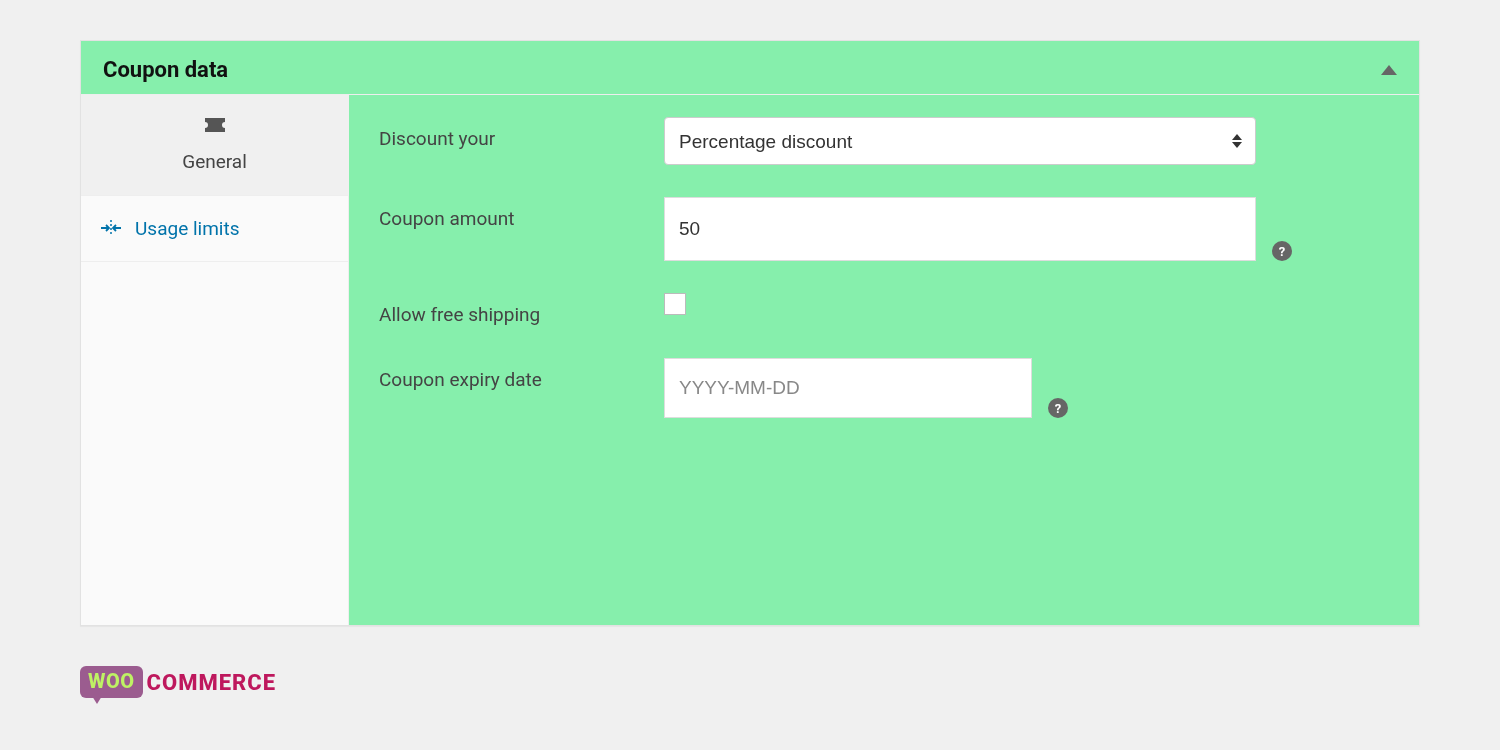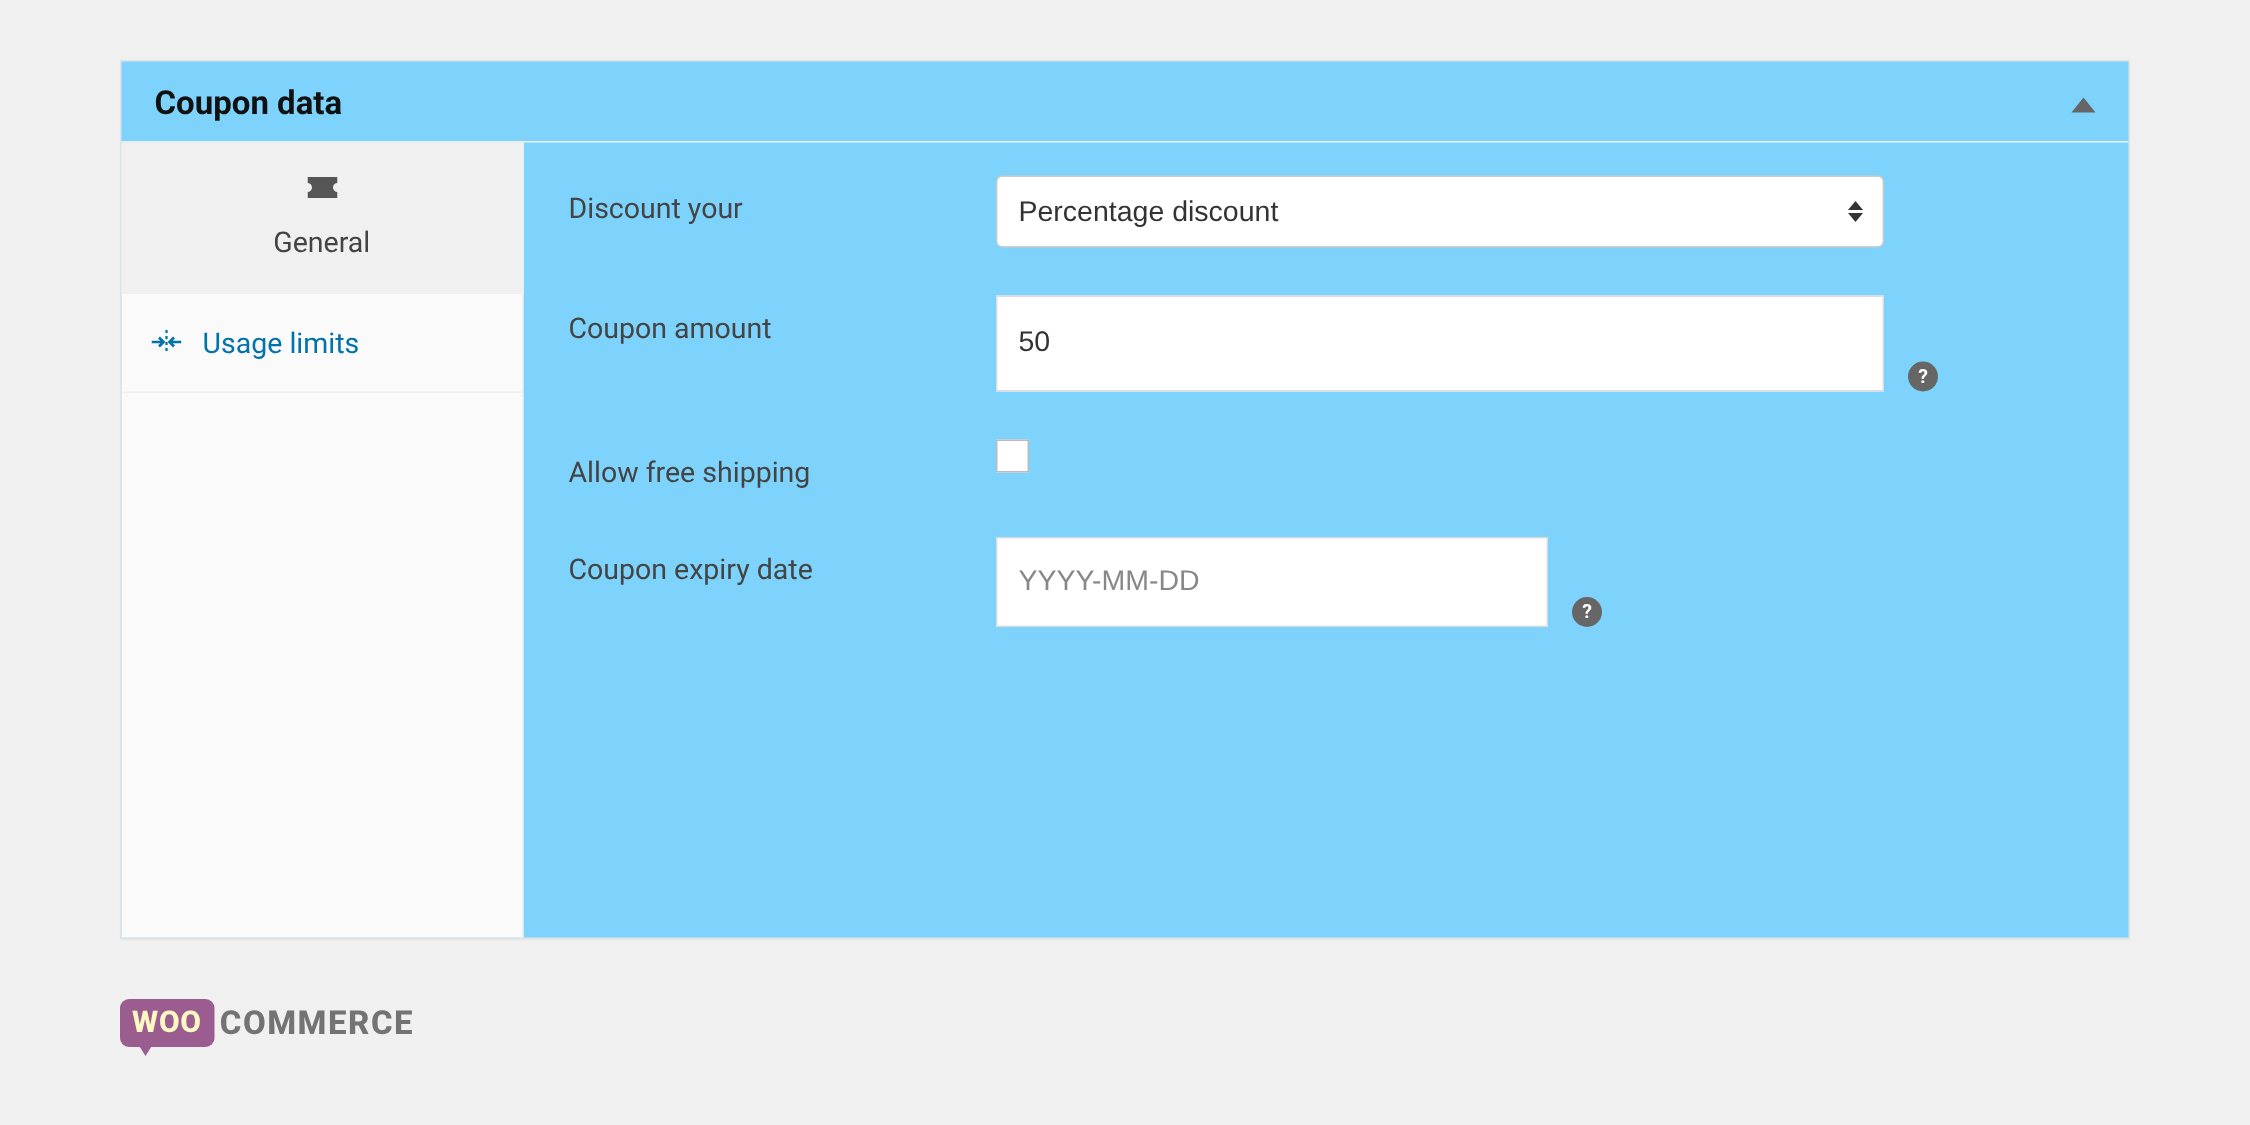--- a/index.html
+++ b/index.html
@@ -5,21 +5,21 @@
     * { box-sizing: border-box; margin: 0; padding: 0; }
     body {
       font-family: -apple-system, BlinkMacSystemFont, "Segoe UI", Roboto, "Helvetica Neue", Arial, sans-serif;
       background: #f0f0f0;
       width: 1500px;
       height: 750px;
       padding: 40px 80px 20px 80px;
       color: #1e1e1e;
     }
     .panel {
-      background: #7dd3fc;
+      background: #86efac;
       border: 1px solid #e2e2e2;
       box-shadow: 0 1px 1px rgba(0,0,0,0.04);
     }
     .panel-header {
       display: flex;
       align-items: center;
       justify-content: space-between;
       padding: 16px 22px 12px 22px;
       border-bottom: 1px solid #eee;
     }
@@ -133,42 +133,42 @@
     .field-stack { display:flex; flex-direction:column; }
 
     .logo {
       margin-top: 40px;
       display: flex;
       align-items: center;
       gap: 4px;
     }
     .logo .woo {
       background:#9b5c8f;
-      color:#fef9c3;
+      color:#bef264;
       font-weight:800;
       font-size:20px;
       padding:3px 8px 5px 8px;
       border-radius:6px;
       letter-spacing:0.5px;
       position:relative;
     }
     .logo .woo::after{
       content:"";
       position:absolute;
       bottom:-6px; left:12px;
       width:0;height:0;
       border-left:5px solid transparent;
       border-right:5px solid transparent;
       border-top:8px solid #9b5c8f;
     }
     .logo .commerce {
       font-weight:800;
       font-size:22px;
       letter-spacing:1px;
-      color:#737373;
+      color:#be185d;
     }
   </style>
 </head>
 <body>
 
 <div class="panel">
   <div class="panel-header">
     <h2>Coupon data</h2>
     <div class="toggle-arrow"></div>
   </div>

